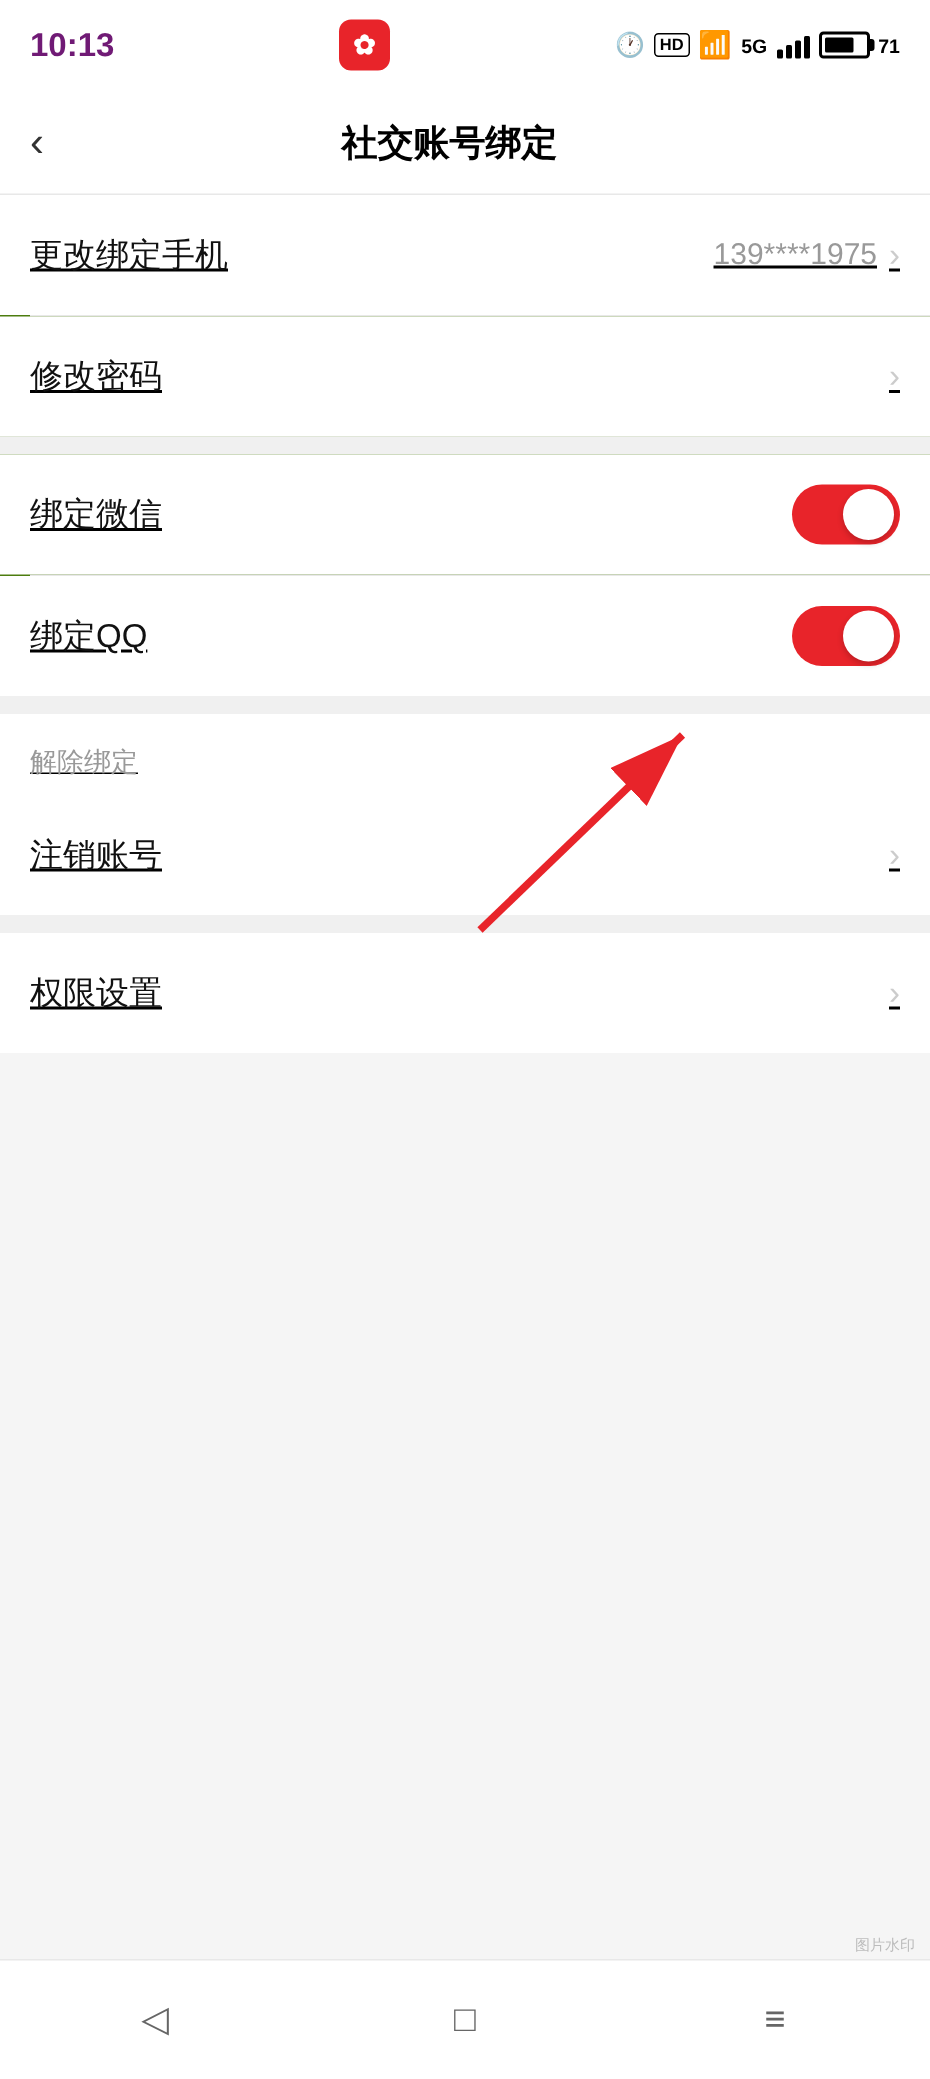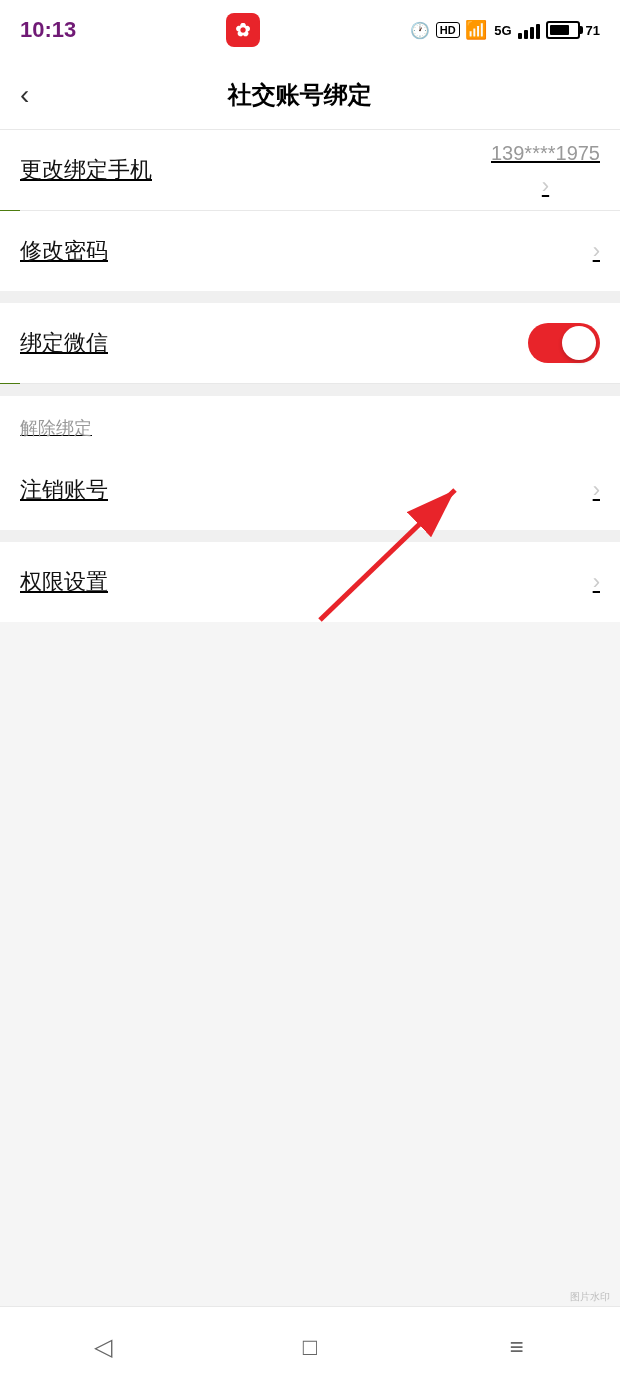--- a/index.html
+++ b/index.html
@@ -155,21 +155,20 @@
       color: #111;
       font-weight: 400;
     }
 
     .list-item-right {
       display: flex;
       align-items: center;
       gap: 8px;
       color: #999;
       font-size: 20px;
-      flex-direction: column;
     }
 
     .chevron {
       color: #ccc;
       font-size: 22px;
     }
 
     
     .toggle {
       width: 72px;
@@ -321,20 +320,26 @@
 <div class="divider"></div>
 
 <div class="list-section">
   <div class="list-item">
     <span class="list-item-left">绑定微信</span>
     <div class="toggle">
       <div class="toggle-knob"></div>
     </div>
   </div>
   <div class="thin-divider"></div>
+  <div class="list-item">
+    <span class="list-item-left">绑定QQ</span>
+    <div class="toggle">
+      <div class="toggle-knob"></div>
+    </div>
+  </div>
 </div>
 
 <div class="divider"></div>
 
 <div class="list-section">
   <div class="section-label">解除绑定</div>
   <div class="list-item">
     <span class="list-item-left">注销账号</span>
     <div class="list-item-right">
       <span class="chevron">›</span>

